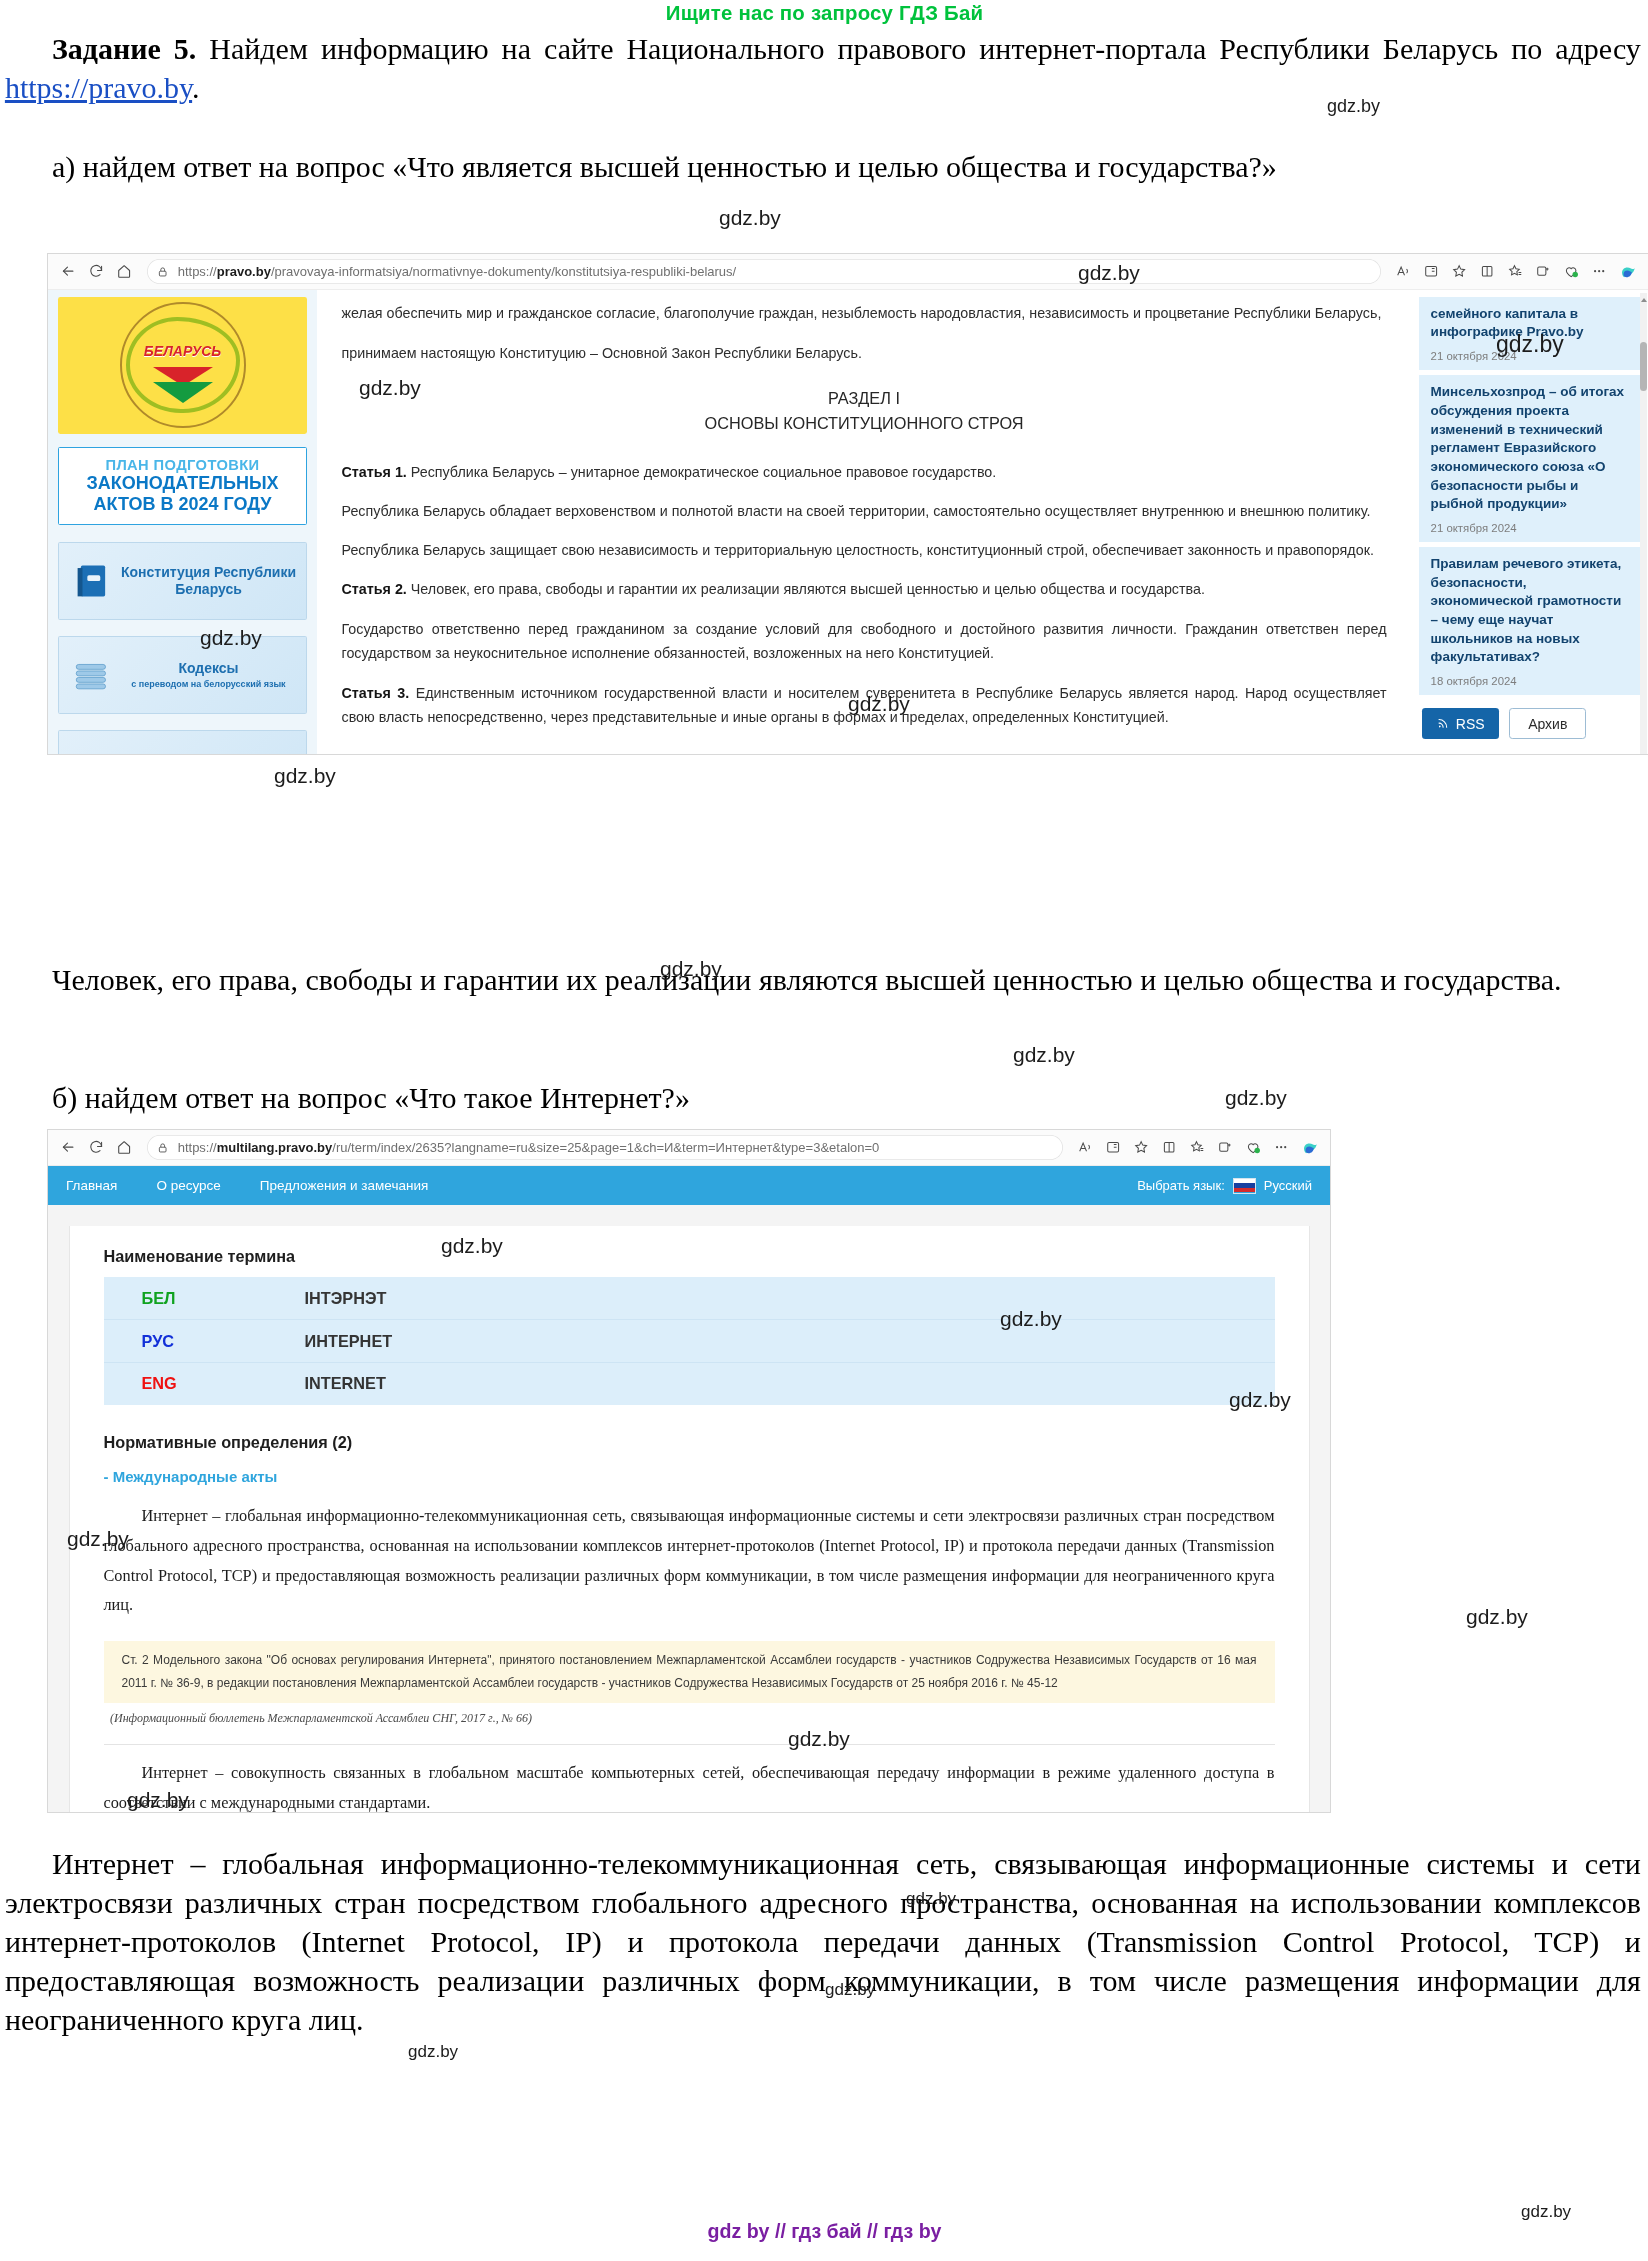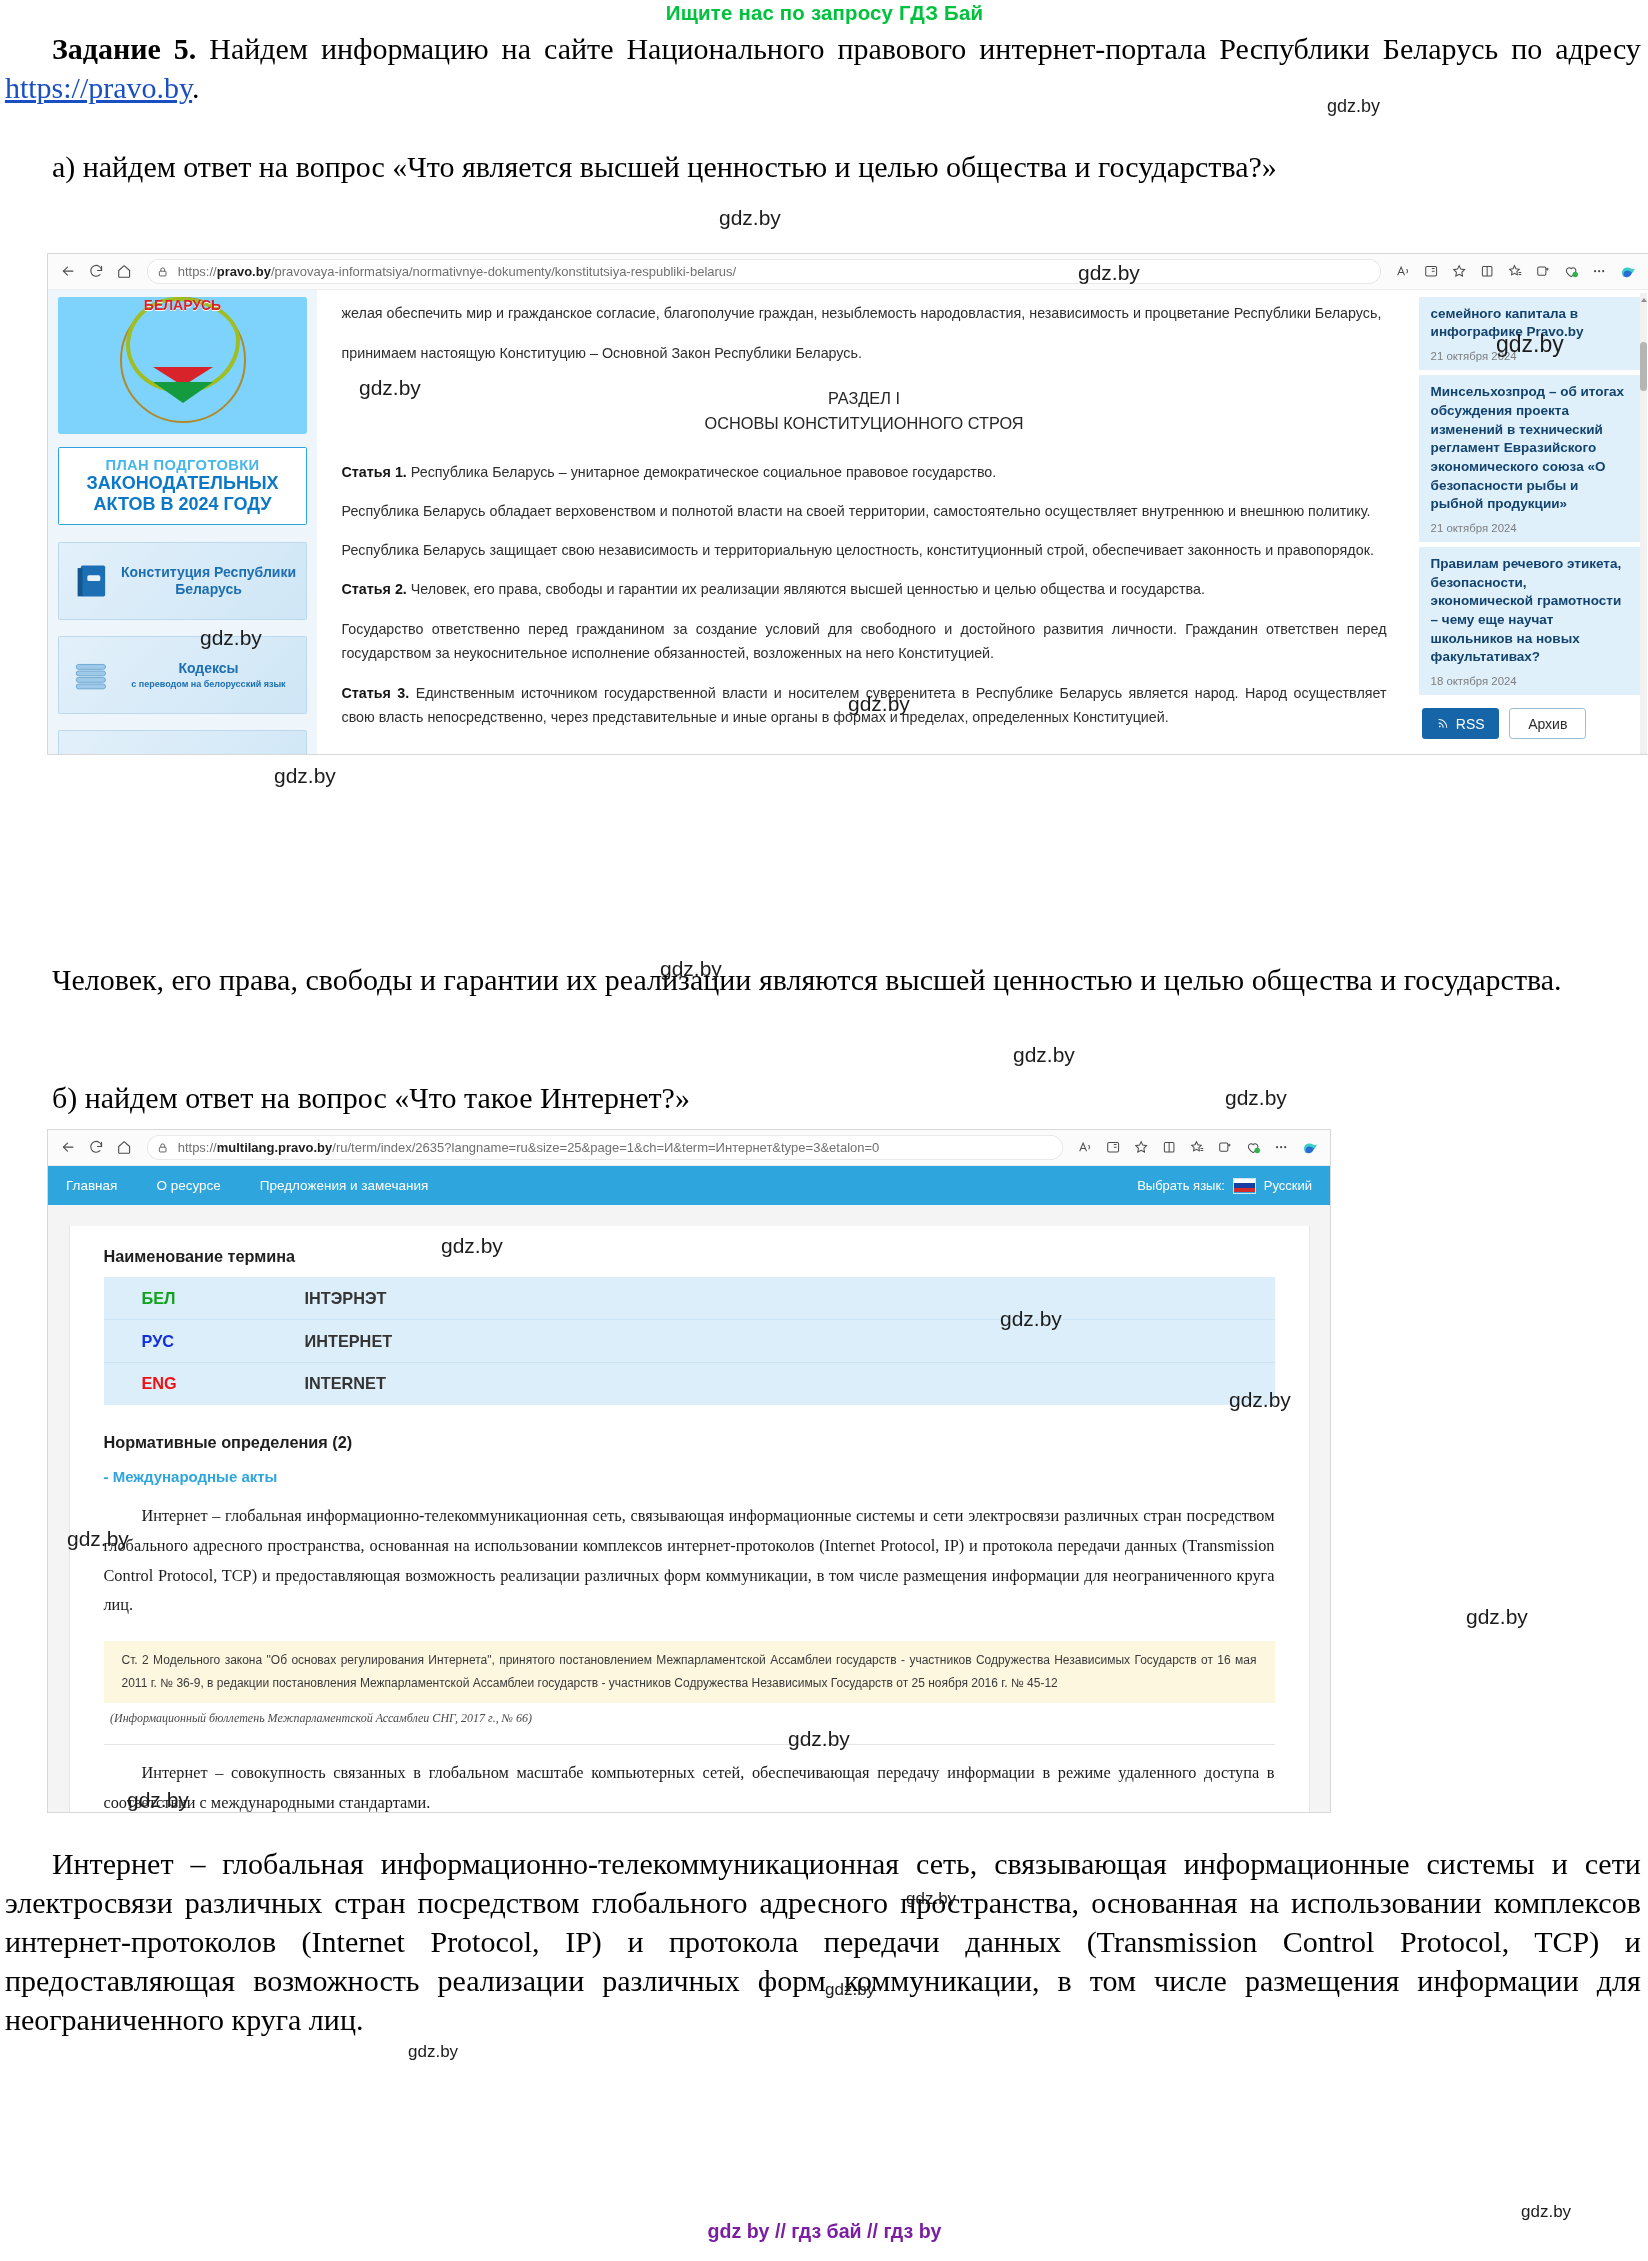--- a/index.html
+++ b/index.html
@@ -92,23 +92,23 @@
     margin-left:6.5px;
   }
   .omnibox .url b{color:#1d1d1d;font-weight:bold;}
   .tb-right{display:flex;align-items:center;flex:0 0 auto;}
 
   
   #shot1{left:47px;top:253px;width:1602px;height:502px;}
   .s1-body{display:flex;height:653px;background:#f3f8fc;}
   .s1-left{width:269px;flex:0 0 269px;background:#eef6fb;padding:6.5px 9.8px;box-sizing:border-box;}
   .emblem{
-    height:137px;background:#7dd3fc;border-radius:2.4px;
+    height:137px;background:#fde047;border-radius:2.4px;
     position:relative;overflow:hidden;
-    display:flex;justify-content:center;
+    display:flex;align-items:center;justify-content:center;font-style:italic;
   }
   .emblem .ring{
     position:absolute;width:122px;height:122px;border-radius:50%;
     border:2.4px solid #b08a2a;
   }
   .emblem .map{
     position:absolute;width:114px;height:96px;
     border:4.1px solid #9fbe22;border-radius:45% 55% 50% 48%/50% 45% 55% 50%;
     box-sizing:border-box;
   }

